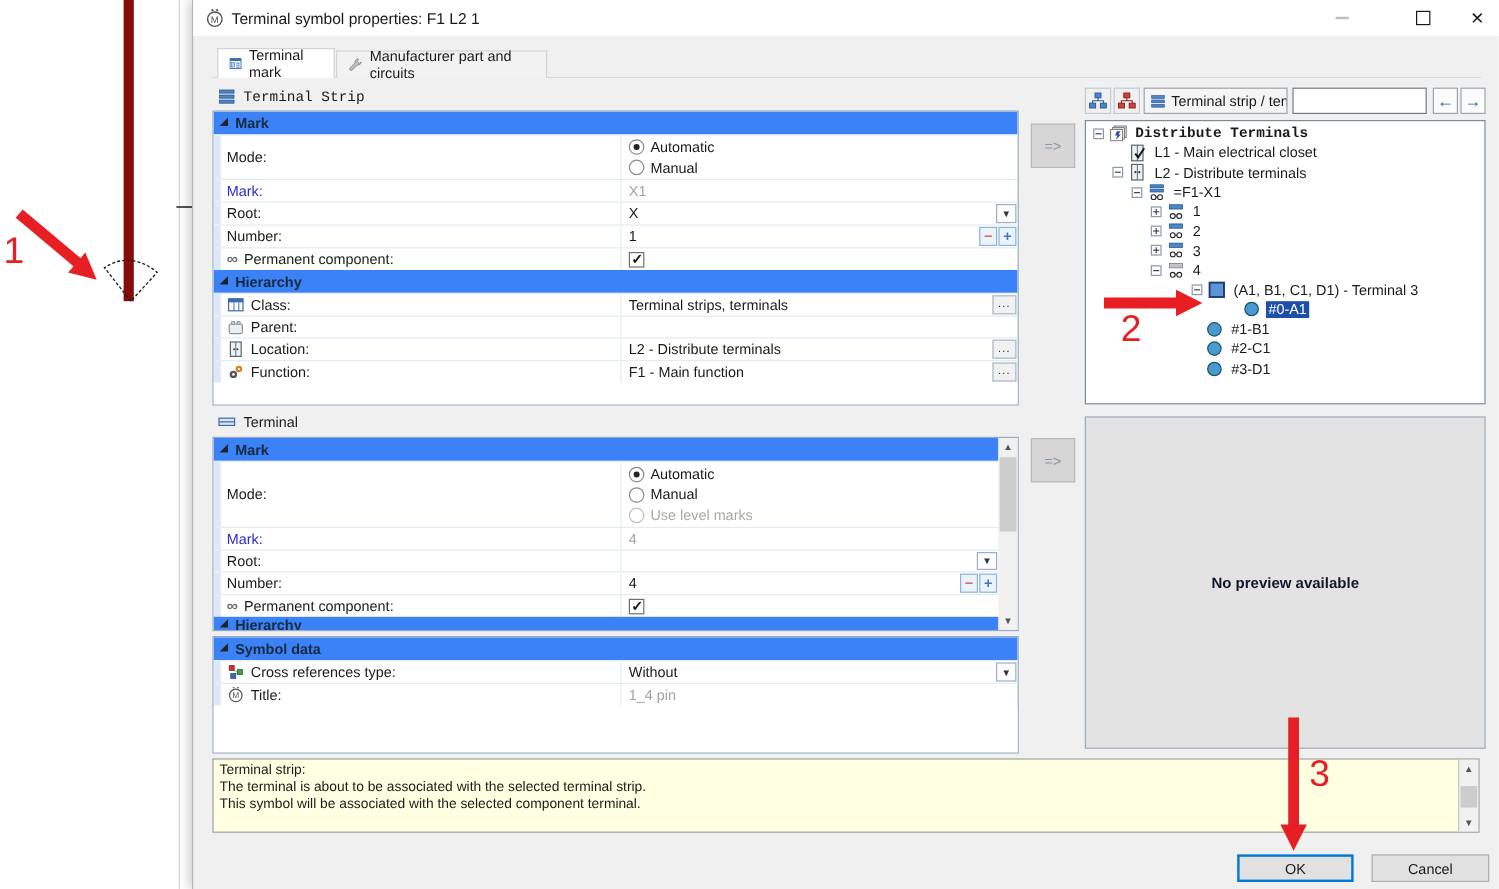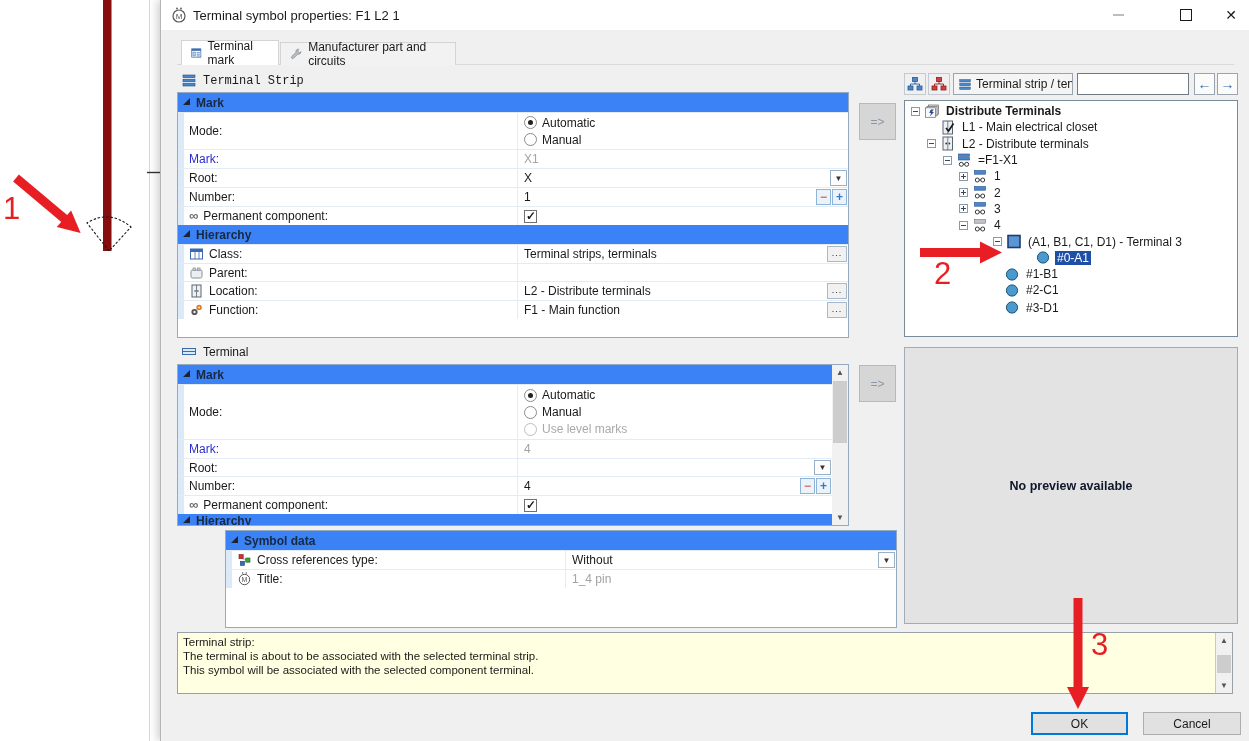--- a/index.html
+++ b/index.html
@@ -392,21 +392,21 @@
           <span class="tri"></span>
           <span>Hierarchy</span>
         </div>
       <div class="vsb">
         <span class="sarr up">▲</span>
         <span class="thumb" style="top:16px;height:62px;"></span>
         <span class="sarr dn">▼</span>
       </div>
     </div>
 
-    <div class="pg" style="left:16px;top:530px;width:672px;height:98px;margin-left:48px;">
+    <div class="pg" style="left:16px;top:530px;width:672px;height:98px;">
       <div class="pgrp">
           <span class="tri"></span>
           <span>Symbol data</span>
         </div>
       <div class="prow h19">
         <div class="gut"></div>
         <div class="plbl">
             <span class="ricon">
               <svg viewBox="0 0 14 14" style="width: 100%; height: 100%;">
                 <path d="M4 5.5 L10 7 M5.5 9 L10 7" stroke="#888" stroke-width=".7" fill="none"></path>
@@ -486,21 +486,21 @@
       <input value="" style="">
     </div>
     <div class="navbtn" style="left:1033px;">
         <span>←</span>
       </div>
     <div class="navbtn" style="left:1056px;">
         <span>→</span>
       </div>
 
     <div class="abs" id="tree">
-        <div class="titem tbold" style="padding-left: 6px;">
+        <div class="titem tbold" style="padding-left: 6px; font-family: Liberation Mono, monospace;">
           <span class="exp"></span>
           <span class="ticon">
             <svg viewBox="0 0 16 15">
               <rect x="4.5" y="1" width="10" height="9.5" fill="#e4e4e4" stroke="#666" stroke-width=".7"></rect>
               <rect x="3" y="2.4" width="10" height="9.5" fill="#efefef" stroke="#666" stroke-width=".7"></rect>
               <rect x="1.5" y="3.8" width="10" height="9.5" fill="#fafafa" stroke="#666" stroke-width=".7"></rect>
               <polygon points="6.8,5.4 9.8,5.4 8,8 10,8 5.8,12.6 7.2,9 5.2,9" fill="#2a4a9a"></polygon>
             </svg>
           </span>
           <span class="tlabel">Distribute Terminals</span>

